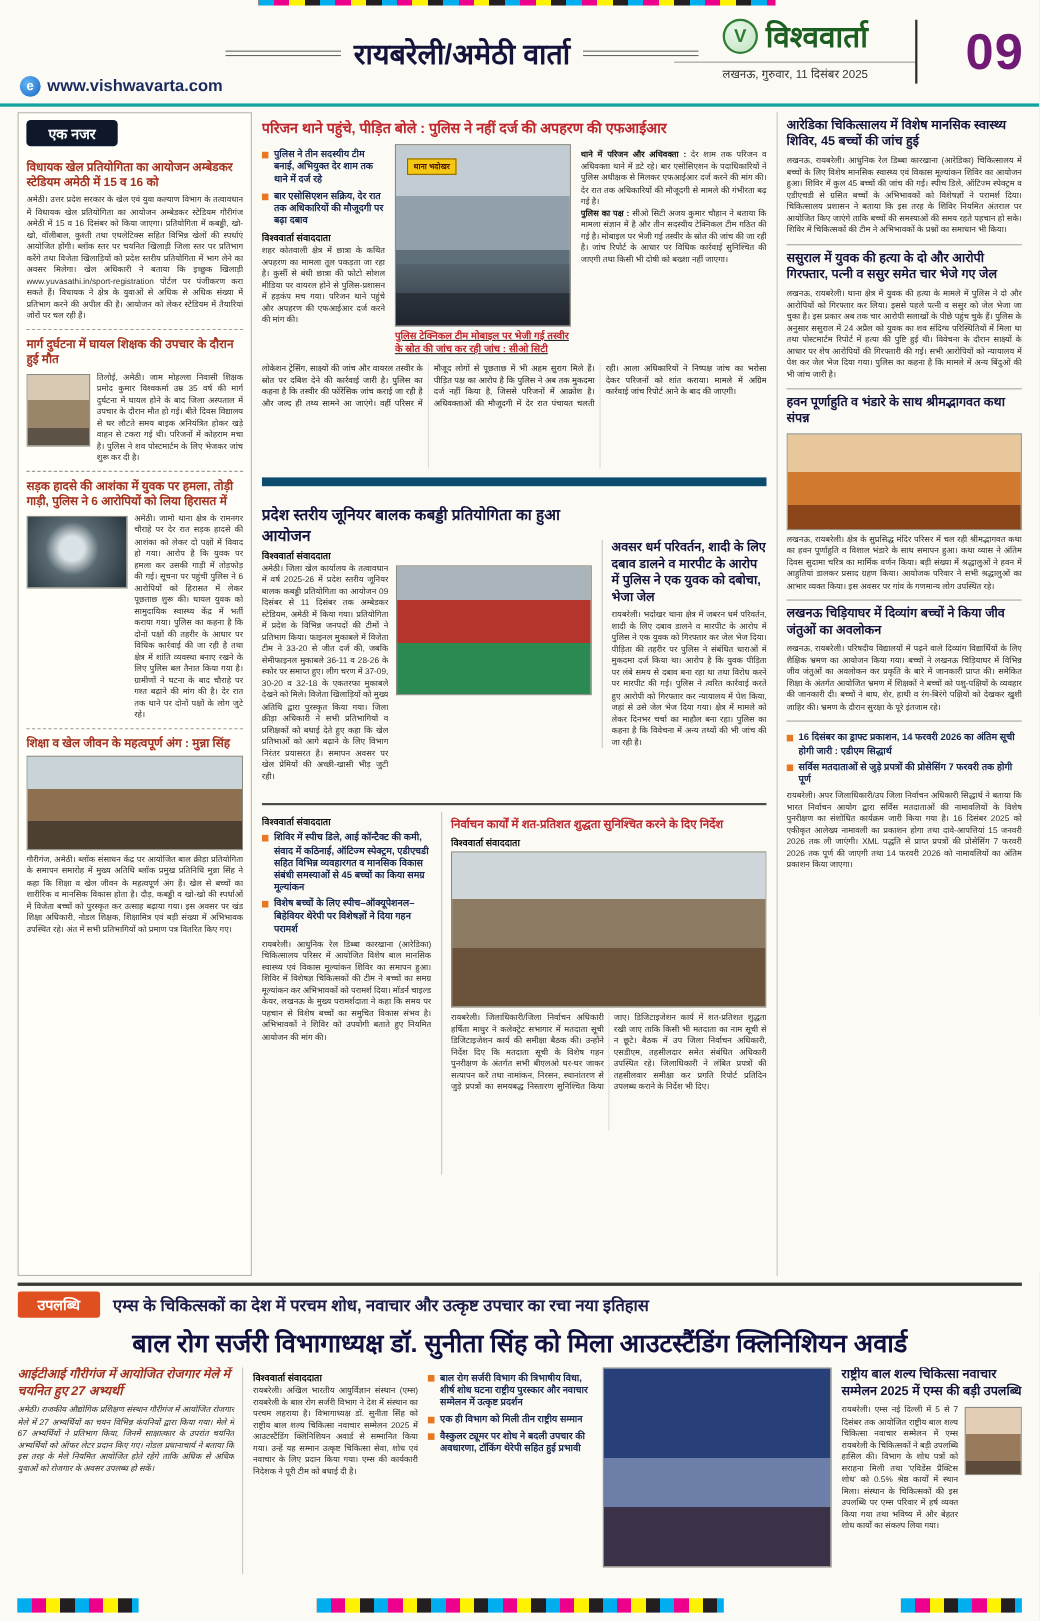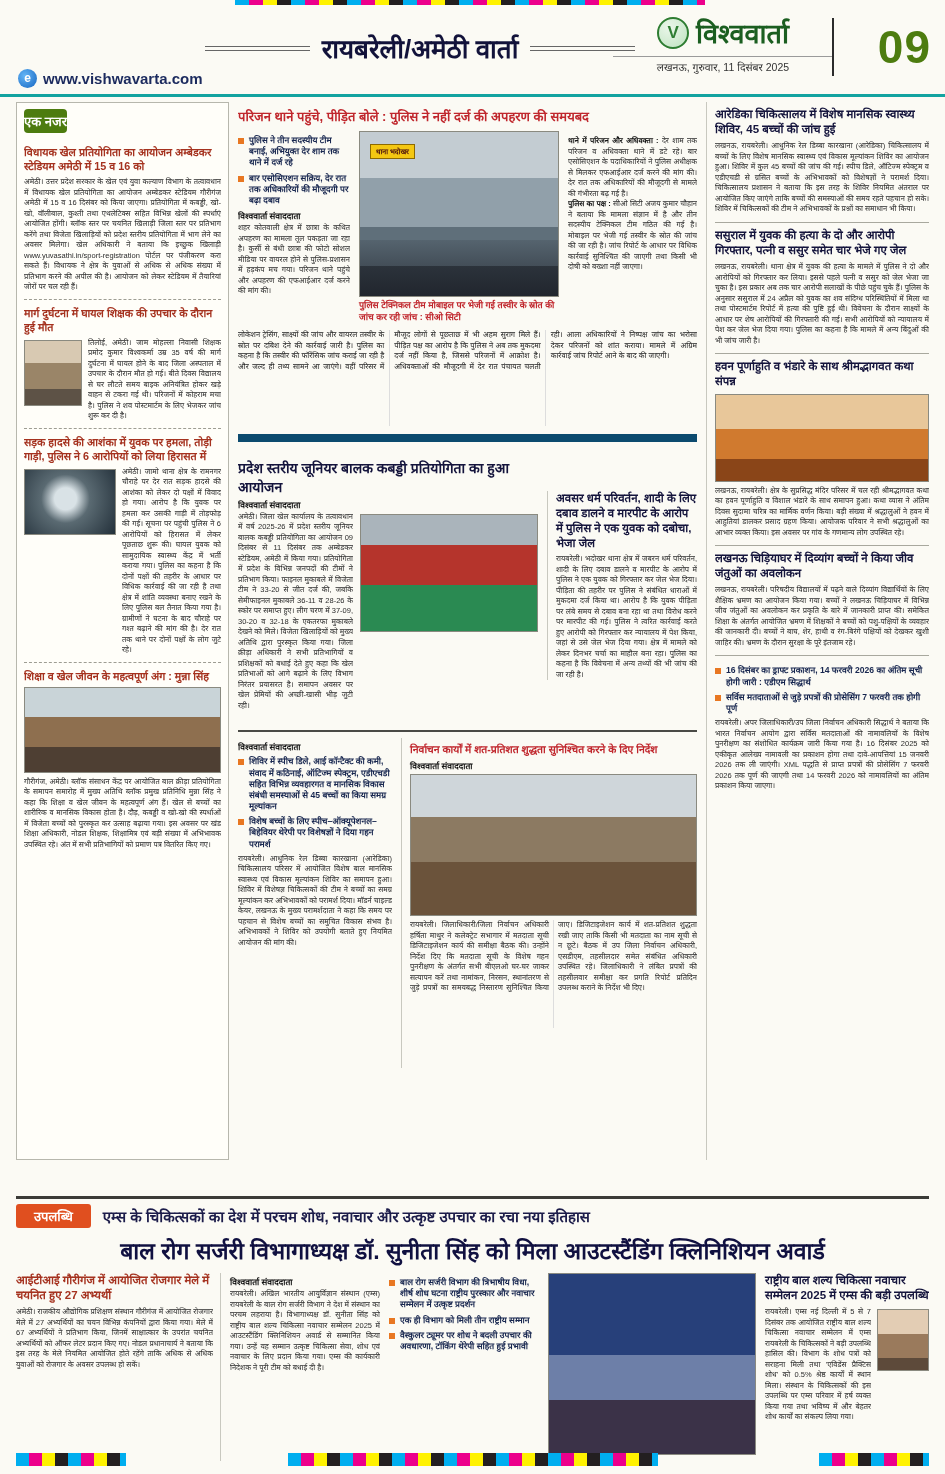--- a/index.html
+++ b/index.html
@@ -27,52 +27,52 @@
   .section-title { font-size:26px; font-weight:bold; color:#12123a; white-space:nowrap; }
   .brand-block { position:absolute; right:112px; top:8px; width:220px; text-align:center; }
   .brand-row { display:flex; align-items:center; justify-content:center; gap:7px; }
   .logo { width:32px; height:32px; border-radius:50%; border:2px solid #2e7d32;
     background: radial-gradient(circle at 35% 30%, #eaf6ea, #bfe3c0); color:#2e7d32;
     font-weight:bold; font-size:17px; display:inline-flex; align-items:center; justify-content:center; }
   .brand-name { font-size:27px; font-weight:bold; color:#1b5e20; }
   .dateline { border-top:1px solid #9a9a9a; margin-top:5px; padding-top:3px; font-size:10.5px; color:#333; }
   .pageno-block { position:absolute; right:14px; top:12px; display:flex; align-items:center; }
   .pvline { width:2px; height:58px; background:#2b2b2b; margin-right:10px; }
-  .pageno { font-size:46px; font-weight:bold; color:#4d7c0f; letter-spacing:1px;margin-left:34px; }
+  .pageno { font-size:46px; font-weight:bold; color:#701a75; letter-spacing:1px;margin-left:34px; }
   .teal-rule { position:absolute; top:94px; left:0; right:0; height:3px; background:#12a3a0; }
   
   .content { position:absolute; top:102px; left:16px; width:913px; height:1058px; display:flex; gap:9px; }
   .col-left { width:213px; border:1px solid #b7b7ad; padding:6px 7px; background:#fffef9; overflow:hidden; }
   .col-mid { width:459px; overflow:hidden; }
   .col-right { flex:1; border-left:1px solid #c8c8bf; padding-left:8px; overflow:hidden; }
   
   .body { font-size:7.5px; line-height:1.4; text-align:justify; color:#2b2b2b; overflow:hidden; }
   .byline { font-size:8.5px; font-weight:bold; color:#111; margin:3px 0 2px; }
   .caption { font-size:9px; font-weight:bold; color:#c0272d; line-height:1.3; margin-top:3px; }
   .bullet { display:flex; gap:5px; margin:4px 0; font-size:8.6px; font-weight:bold; color:#17264f; line-height:1.3; text-align:left; }
   .sq { flex:none; width:6px; height:6px; background:#e87722; margin-top:3px; }
   .photo { position:relative; border:1px solid #8a8a80; overflow:hidden; }
   
-  .badge { display:inline-block; background:#4d7c0f; color:#fff; font-weight:bold; font-size:13px;
-    padding:3px 0; border-radius:4px; margin-bottom:6px; }
+  .badge { display:inline-block; background:#0f172a; color:#fff; font-weight:bold; font-size:13px;
+    padding:3px 20px; border-radius:4px; margin-bottom:6px; }
   .ek-item { border-bottom:1px dashed #9d9d93; padding:6px 0; overflow:hidden; }
   .ek-item:last-child { border-bottom:none; }
   .ek-item h3 { font-size:10.8px; color:#a5321f; line-height:1.3; font-weight:bold; margin-bottom:4px; }
   .ph-portrait { float:left; width:58px; height:66px; margin:2px 6px 2px 0;
     background: linear-gradient(180deg,#d8c9b2 0 35%, #9a8568 35% 75%, #5d5246 75% 100%); }
   .ph-crash { float:left; width:92px; height:66px; margin:2px 6px 2px 0;
     background: radial-gradient(circle at 45% 45%, #d9e2e6 0 18%, #5a6a72 40%, #23303a 100%); }
   .ph-group { width:100%; height:86px; margin:3px 0 4px;
     background: linear-gradient(180deg,#c9d4d8 0 35%, #8e6f4f 35% 70%, #4e3f33 70% 100%); }
   
   .lead h2 { font-size:20.5px; line-height:1.24; color:#121238; font-weight:bold; }
   .subhead { font-size:13px; font-weight:bold; color:#c0272d; margin:5px 0 6px; }
   .lead-row { display:flex; gap:9px; }
   .lead-bullets { width:112px; }
-  .lead-photo { width:200px; }
+  .lead-photo { width:160px;text-decoration:underline; }
   .ph-lead { width:100%; height:166px;
     background: linear-gradient(180deg,#c3ccd2 0 28%, #91a0aa 28% 58%, #5f6f7a 58% 82%, #39434b 82% 100%); }
   .sign { position:absolute; top:12px; left:10px; background:#f4c712; color:#4a1010;
     font-size:7px; font-weight:bold; padding:2px 5px; border:1px solid #8d6a00; }
   .crowd { position:absolute; bottom:0; left:0; right:0; height:34%;
     background: linear-gradient(180deg, rgba(30,35,45,.15), rgba(20,22,30,.65)); }
   .lead-side { flex:1; }
   .side-label { font-weight:bold; color:#111; }
   .lead-bottom { margin-top:7px; column-count:3; column-gap:10px; column-rule:1px solid #ddd;
     font-size:7.5px; line-height:1.4; text-align:justify; height:96px; overflow:hidden; }
@@ -92,27 +92,27 @@
   .ph-dm { width:100%; height:142px; margin:3px 0 4px;
     background: linear-gradient(180deg,#cfd6da 0 30%, #8c7a62 30% 62%, #6b533b 62% 100%); }
   .dm .body { column-count:2; column-gap:9px; column-rule:1px solid #ddd; height:108px; }
   
   .r-item { border-bottom:1px solid #a8a89e; padding:5px 0 7px; overflow:hidden; }
   .r-item:last-child { border-bottom:none; }
   .r-item h3 { font-size:11.5px; line-height:1.32; color:#14143c; font-weight:bold; margin-bottom:4px; }
   .ph-ritual { width:100%; height:88px; margin:2px 0 4px;
     background: linear-gradient(180deg,#e8c79a 0 40%, #d07a2f 40% 75%, #8a4518 75% 100%); }
   
-  .band { position:absolute; top:1196px; left:16px; width:913px; height:272px; border-top:3px solid #3b3b37; padding-top:5px; overflow:hidden; }
+  .band { position:absolute; top:1166px; left:16px; width:913px; height:272px; border-top:3px solid #3b3b37; padding-top:5px; overflow:hidden; }
   .band-head { display:flex; align-items:center; gap:12px; }
   .band-label { background:#e04f1f; color:#fff; font-weight:bold; font-size:13px; padding:3px 18px; border-radius:3px; }
   .band-strip { font-size:15px; font-weight:bold; color:#1c1c4a; }
   .band-title { text-align:center; font-size:23px; font-weight:bold; color:#101040; margin:6px 0 7px; }
   .band-row { display:flex; gap:9px; height:188px; overflow:hidden; }
-  .iti { width:205px; border-right:1px solid #c8c8bf; padding-right:7px; }
+  .iti { width:205px; border-right:1px solid #c8c8bf; padding-right:7px;font-style:italic; }
   .iti h3 { font-size:11.5px; line-height:1.32; color:#a5321f; font-weight:bold; margin-bottom:4px; }
   .band-mid { width:150px; }
   .band-bullets { width:150px; }
   .ph-award { width:208px; height:182px;
     background: linear-gradient(180deg,#27407a 0 45%, #6d7fa8 45% 70%, #3b3248 70% 100%); }
   .band-right { flex:1; }
   .band-right h3 { font-size:11.5px; line-height:1.32; color:#14143c; font-weight:bold; margin-bottom:4px; }
   .ph-port2 { float:right; width:52px; height:62px; margin:2px 0 3px 6px;
     background: linear-gradient(180deg,#e3cdb4 0 40%, #9a7a5c 40% 80%, #5d4a3a 80% 100%); }
 </style>
@@ -172,21 +172,21 @@
       <article class="ek-item">
         <h3>शिक्षा व खेल जीवन के महत्वपूर्ण अंग : मुन्ना सिंह</h3>
         <div class="photo ph-group"></div>
         <p class="body" style="max-height:150px">गौरीगंज, अमेठी। ब्लॉक संसाधन केंद्र पर आयोजित बाल क्रीड़ा प्रतियोगिता के समापन समारोह में मुख्य अतिथि ब्लॉक प्रमुख प्रतिनिधि मुन्ना सिंह ने कहा कि शिक्षा व खेल जीवन के महत्वपूर्ण अंग हैं। खेल से बच्चों का शारीरिक व मानसिक विकास होता है। दौड़, कबड्डी व खो-खो की स्पर्धाओं में विजेता बच्चों को पुरस्कृत कर उत्साह बढ़ाया गया। इस अवसर पर खंड शिक्षा अधिकारी, नोडल शिक्षक, शिक्षामित्र एवं बड़ी संख्या में अभिभावक उपस्थित रहे। अंत में सभी प्रतिभागियों को प्रमाण पत्र वितरित किए गए।</p>
       </article>
     </aside>
 
     <section class="col-mid">
 
       <article class="lead">
-        <div class="subhead">परिजन थाने पहुंचे, पीड़ित बोले : पुलिस ने नहीं दर्ज की अपहरण की समयबद</div>
+        <div class="subhead">परिजन थाने पहुंचे, पीड़ित बोले : पुलिस ने नहीं दर्ज की अपहरण की एफआईआर</div>
         <div class="lead-row">
           <div class="lead-bullets">
             <div class="bullet">
               <span class="sq"></span>
               <span>पुलिस ने तीन सदस्यीय टीम बनाई, अभियुक्त देर शाम तक थाने में दर्ज रहे</span>
             </div>
             <div class="bullet">
               <span class="sq"></span>
               <span>बार एसोसिएशन सक्रिय, देर रात तक अधिकारियों की मौजूदगी पर बढ़ा दबाव</span>
             </div>

